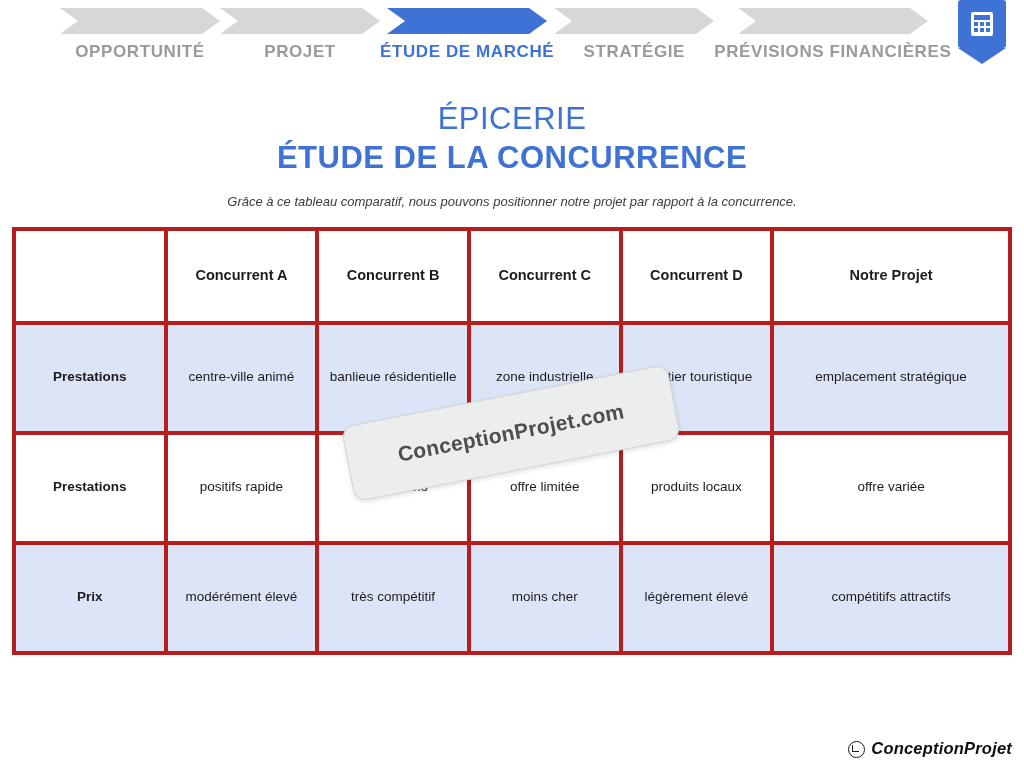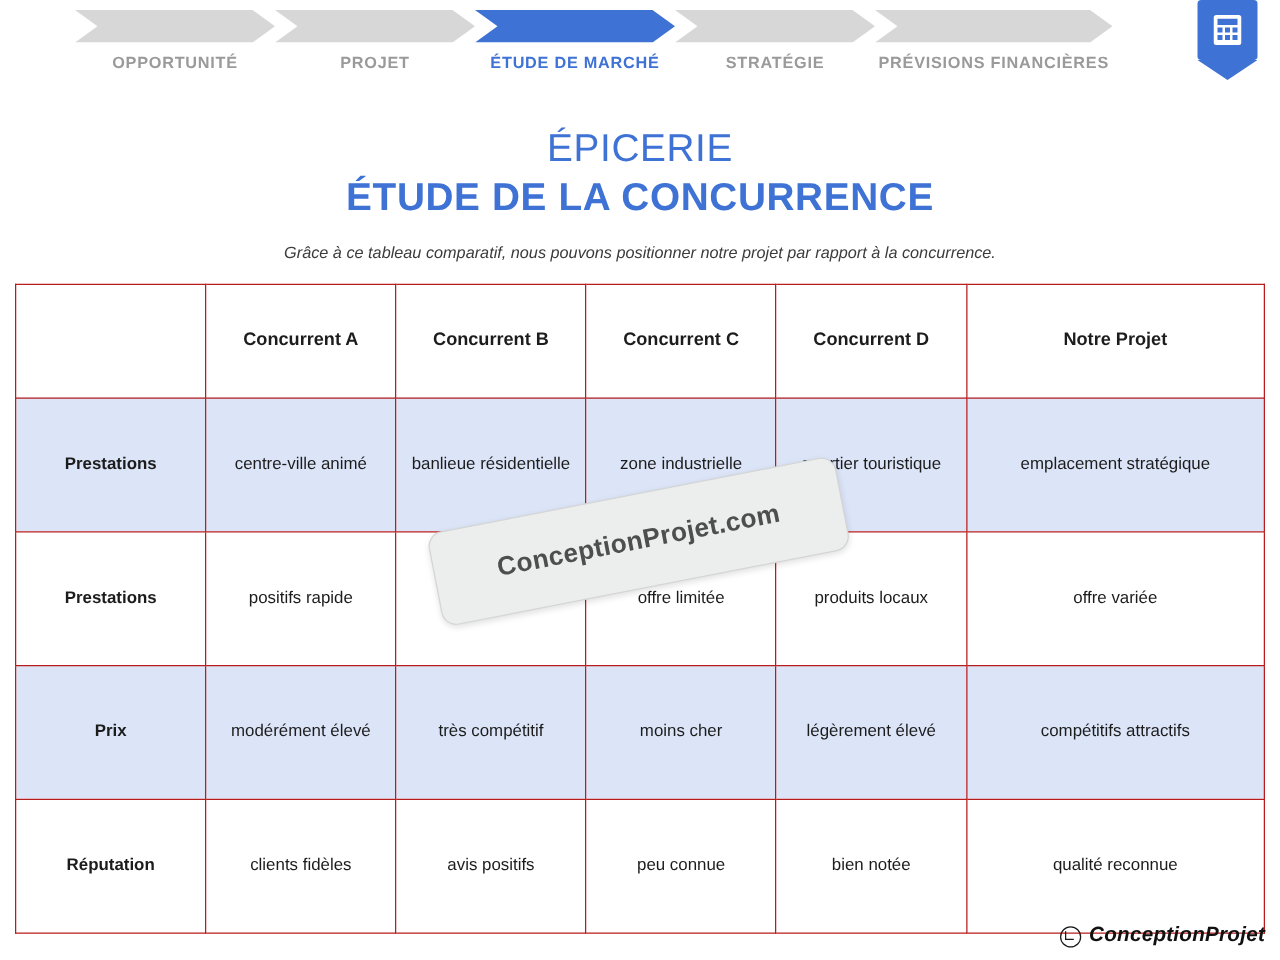--- a/index.html
+++ b/index.html
@@ -35,21 +35,21 @@
     flex-direction: column;
     align-items: center;
   }
   .step .chev {
     position: relative;
     height: 26px;
     display: block;
   }
   .step .label {
     margin-top: 8px;
-    font-size: 13px;
+    font-size: 17px;
     font-weight: bold;
     letter-spacing: 0.6px;
     color: #9a9a9a;
     text-align: center;
     white-space: nowrap;
   }
   .step.active .label {
     color: #3e72d4;
   }
 
@@ -109,21 +109,21 @@
   .table-wrap {
     margin: 18px 12px 0 12px;
     width: 1000px;
   }
   table.compare {
     border-collapse: collapse;
     width: 1000px;
     table-layout: fixed;
   }
   table.compare td, table.compare th {
-    border: 1px solid #b91c1c;
+    border: 4px solid #b91c1c;
     text-align: center;
     vertical-align: middle;
     font-size: 13.5px;
     color: #1c1c1c;
     padding: 6px 8px;
     line-height: 1.25;
   }
   table.compare thead th {
     height: 78px;
     font-weight: bold;
@@ -321,28 +321,20 @@
         <td>offre variée</td>
       </tr>
       <tr class="shaded">
         <td class="rowhead">Prix</td>
         <td>modérément élevé</td>
         <td>très compétitif</td>
         <td>moins cher</td>
         <td>légèrement élevé</td>
         <td>compétitifs attractifs</td>
       </tr>
-      <tr class="plain">
-        <td class="rowhead">Réputation</td>
-        <td>clients fidèles</td>
-        <td>avis positifs</td>
-        <td>peu connue</td>
-        <td>bien notée</td>
-        <td>qualité reconnue</td>
-      </tr>
     </tbody>
   </table>
 </div>
 
 <div class="watermark">
   <span>ConceptionProjet.com</span>
 </div>
 
 <div class="footer">
   <span class="mark"></span>

